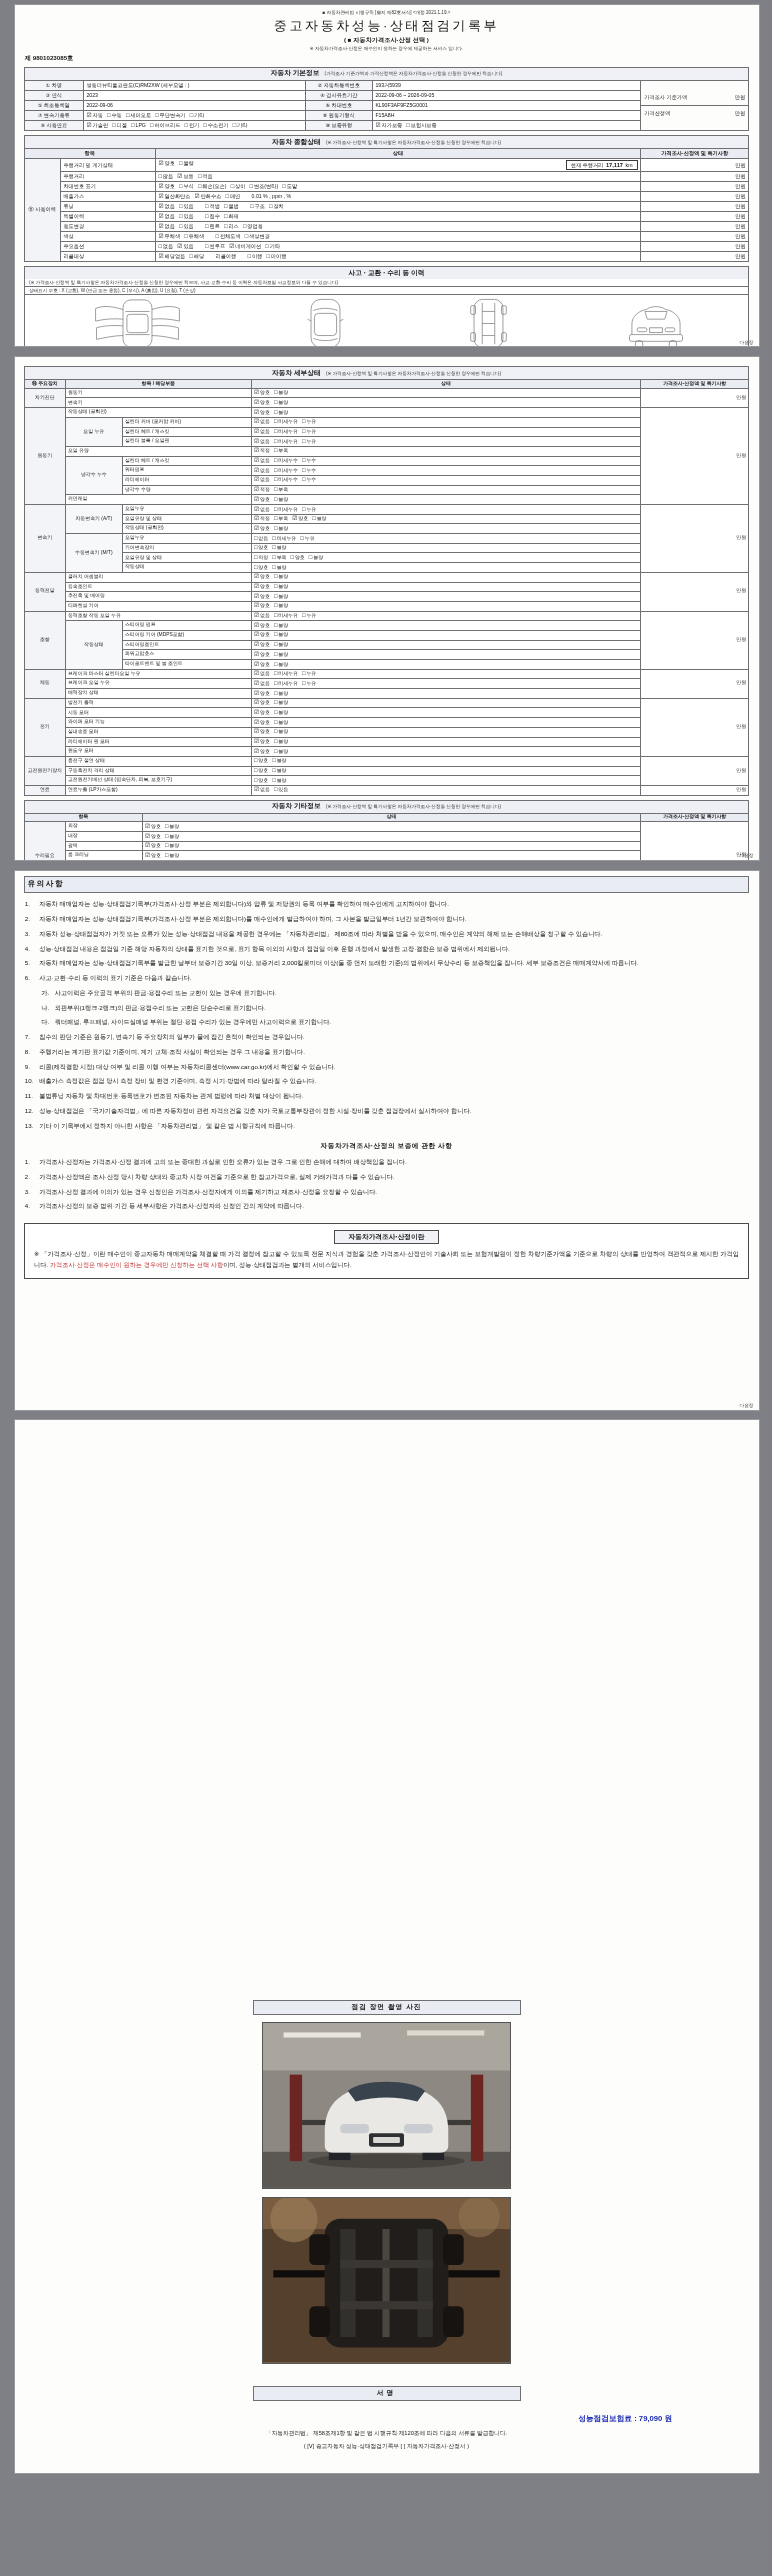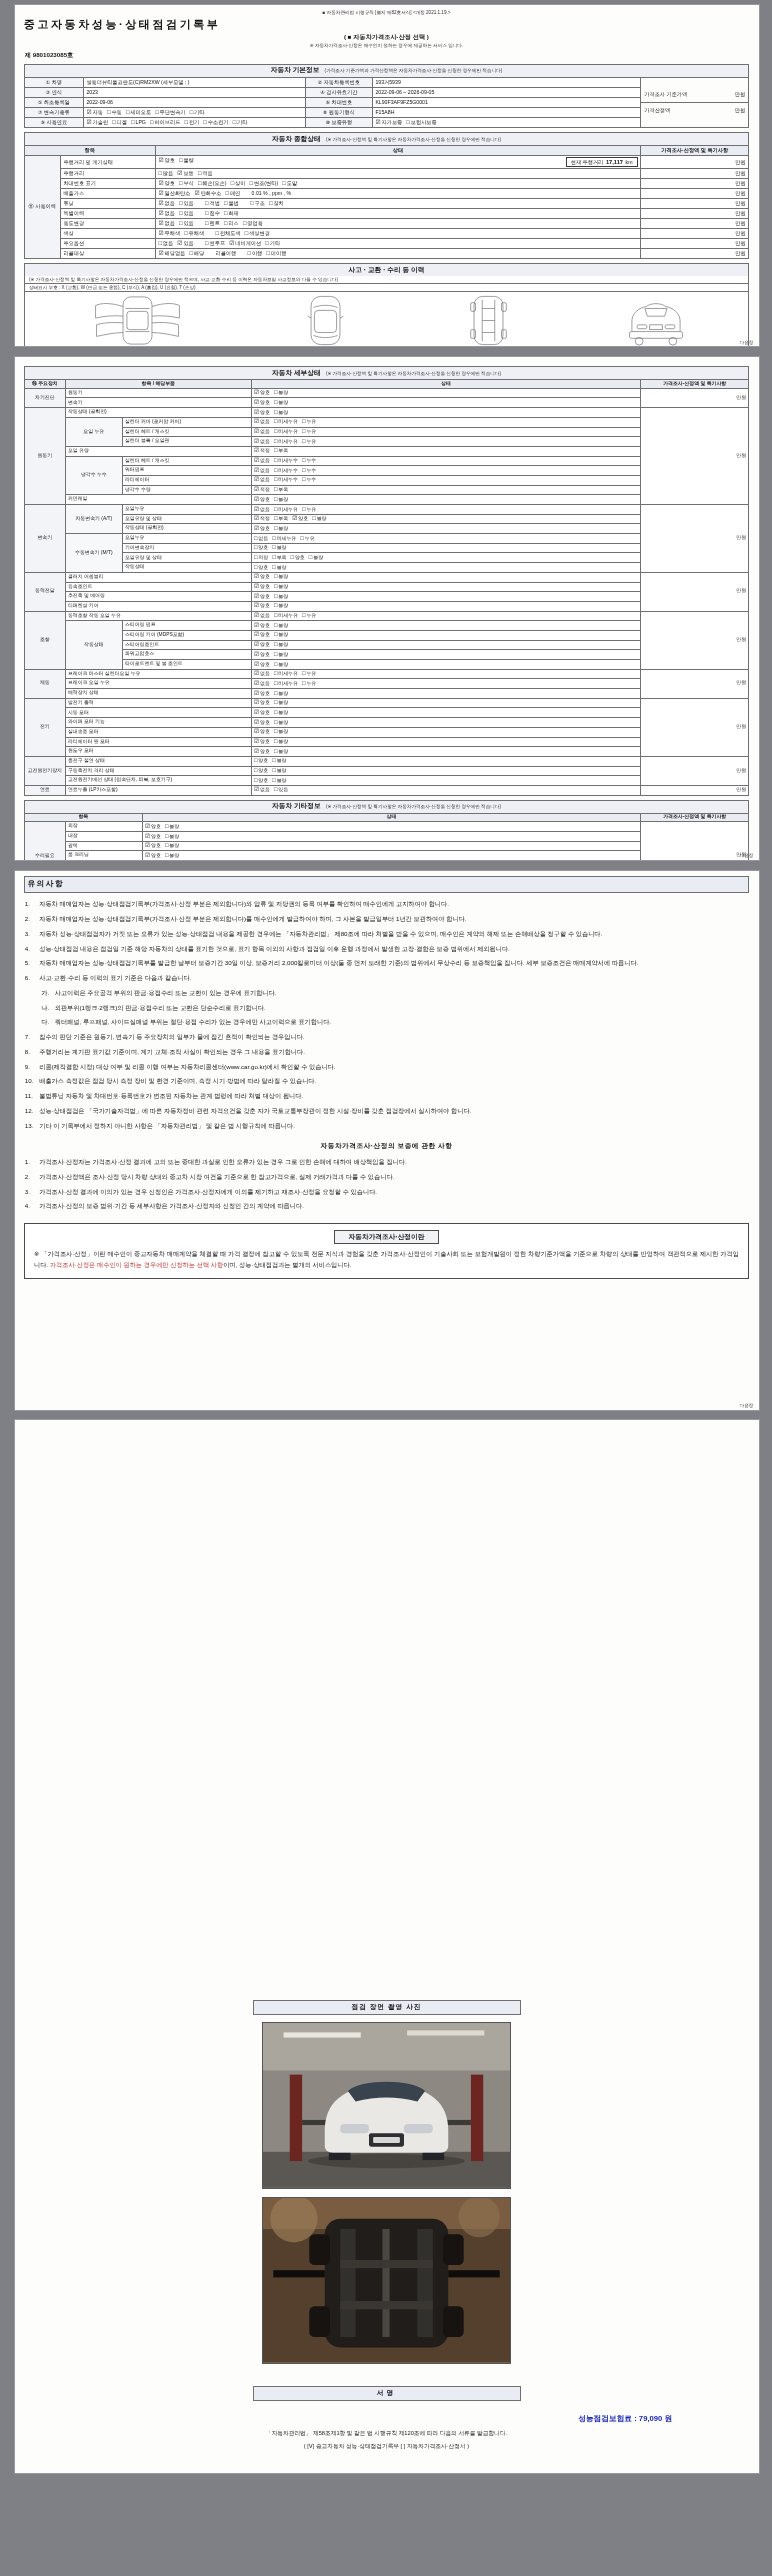--- a/index.html
+++ b/index.html
@@ -9,21 +9,21 @@
   .gap{height:8.8px}
   .page{width:746px;margin:0 auto;background:#fdfdfc;border:0.5px solid #97979d;
         padding:5.2px 9.3px;position:relative;overflow:hidden}
   #page1{height:343px}
   #page2{height:505px}
   #page3{height:541px}
   #page4{height:1055px;display:flex;flex-direction:column}
   .next{position:absolute;right:5.2px;bottom:1.5px;font-size:4.6px;color:#444}
 
   .form-ref{text-align:center;font-size:4.6px;color:#333;margin-bottom:1.5px}
-  .main-title{text-align:left;font-size:11px;font-weight:bold;letter-spacing:2.6px}
+  .main-title{text-align:center;font-size:13px;font-weight:normal;letter-spacing:2.6px}
   .main-sub{text-align:center;font-size:6.2px;font-weight:bold;margin-top:1px}
   .main-note{text-align:center;font-size:4.6px;color:#333;margin-top:1px}
   .doc-no{font-size:6.2px;font-weight:bold;margin:3.1px 0 1px 1px}
 
   .sec-head{border:0.5px solid #6f6f74;border-bottom:none;background:#eef0f5;
             display:flex;align-items:center;justify-content:center;gap:5.2px;
             padding:1.5px 3.1px;margin-top:4.1px}
   .sh-title{font-weight:bold;font-size:6.7px}
   .sh-note{font-size:4.6px;color:#333}
 

